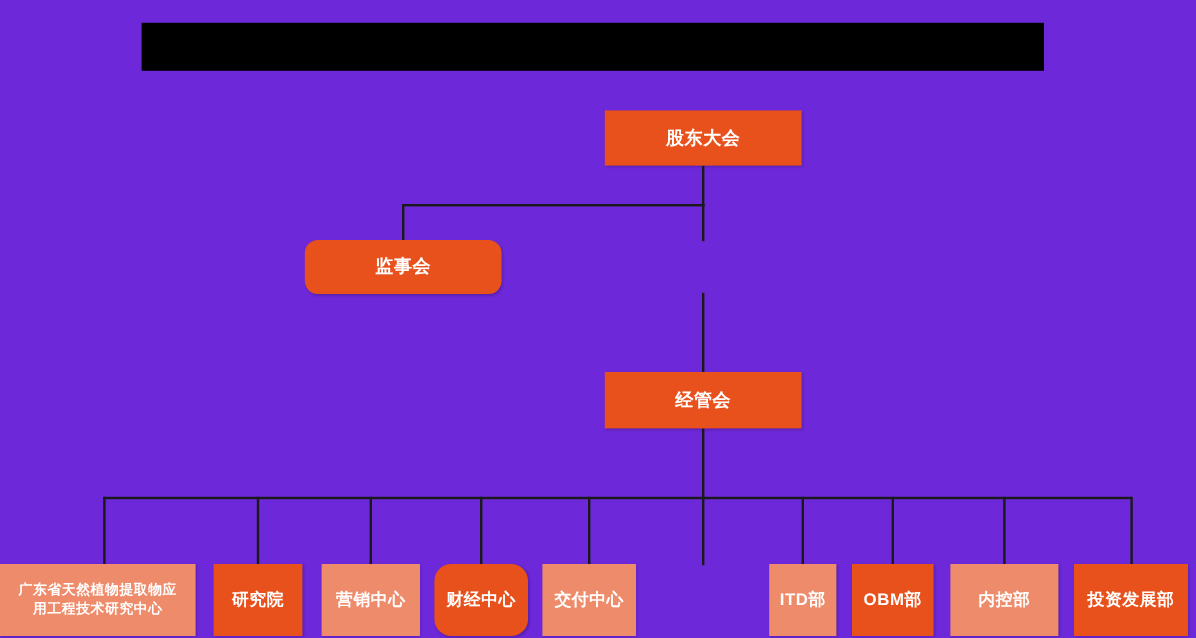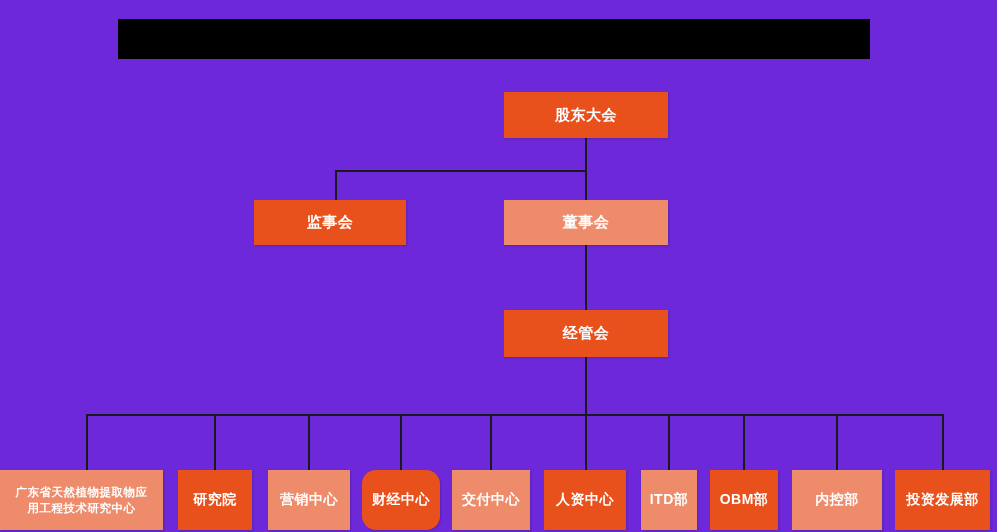--- a/index.html
+++ b/index.html
@@ -96,40 +96,38 @@
   <div class="line v" style="left:400px; top:414px; height:57px;"></div>
   <div class="line v" style="left:490px; top:414px; height:57px;"></div>
   <div class="line v" style="left:585px; top:414px; height:57px;"></div>
   <div class="line v" style="left:668px; top:414px; height:57px;"></div>
   <div class="line v" style="left:743px; top:414px; height:57px;"></div>
   <div class="line v" style="left:836px; top:414px; height:57px;"></div>
   <div class="line v" style="left:942px; top:414px; height:57px;"></div>
 
   <div class="node big dark" style="left:504px; top:92px; width:164px; height:46px;">股东大会</div>
 
-  <div class="node big dark" style="left:254px; top:200px; width:152px; height:45px;">监事会</div>
+  <div class="node big dark" style="left:254px; top:200px; width:164px; height:45px;border-radius:11px;">监事会</div>
 
-  <div class="node big light" style="left:504px; top:200px; width:164px; height:45px;">董事会</div>
 
   <div class="node big dark" style="left:504px; top:310px; width:164px; height:47px;">经管会</div>
 
   <div class="node leaf-sm light" style="left:0px; top:470px; width:163px; height:60px; flex-direction:column;">
     <span>广东省天然植物提取物应</span>
     <span>用工程技术研究中心</span>
   </div>
 
   <div class="node leaf dark" style="left:178px; top:470px; width:74px; height:60px;">研究院</div>
 
   <div class="node leaf light" style="left:268px; top:470px; width:82px; height:60px;text-align:center;">营销中心</div>
 
   <div class="node leaf dark" style="left:362px; top:470px; width:78px; height:60px;border-radius:14px;">财经中心</div>
 
   <div class="node leaf light" style="left:452px; top:470px; width:78px; height:60px;font-family:Liberation Serif, serif;">交付中心</div>
 
-  <div class="node leaf dark" style="left:544px; top:470px; width:82px; height:60px;">人资中心</div>
 
   <div class="node leaf light" style="left:641px; top:470px; width:56px; height:60px;">ITD部</div>
 
   <div class="node leaf dark" style="left:710px; top:470px; width:68px; height:60px;">OBM部</div>
 
   <div class="node leaf light" style="left:792px; top:470px; width:90px; height:60px;">内控部</div>
 
   <div class="node leaf dark" style="left:895px; top:470px; width:95px; height:60px;">投资发展部</div>
 
 </div>

